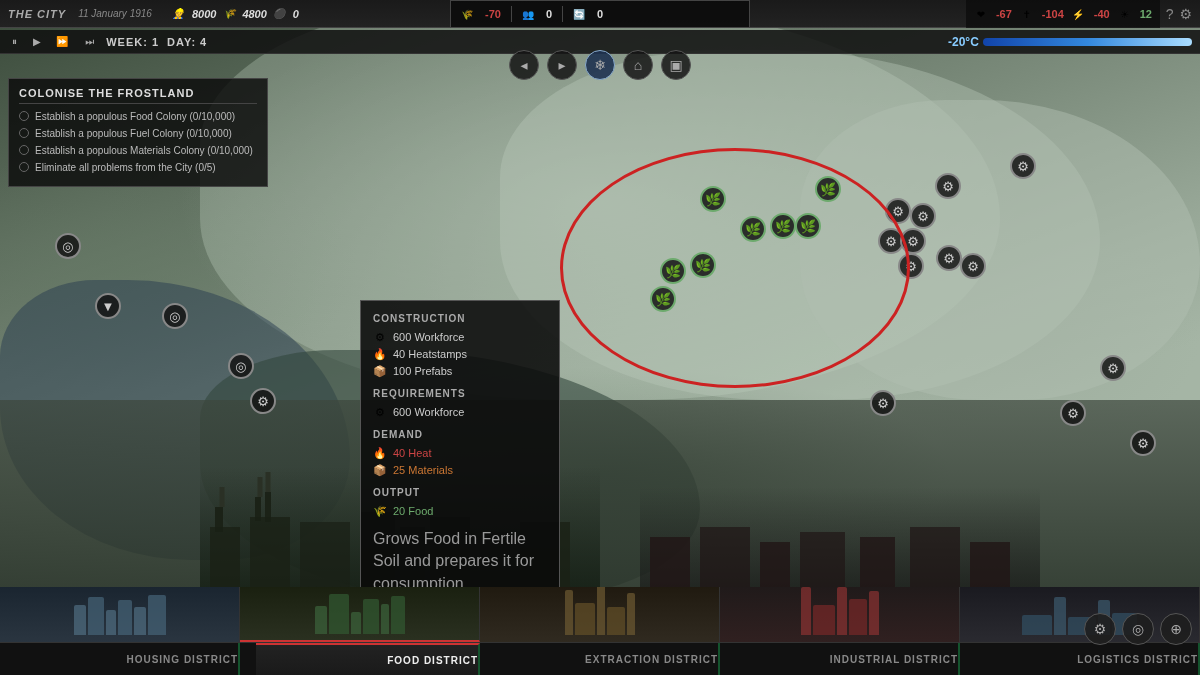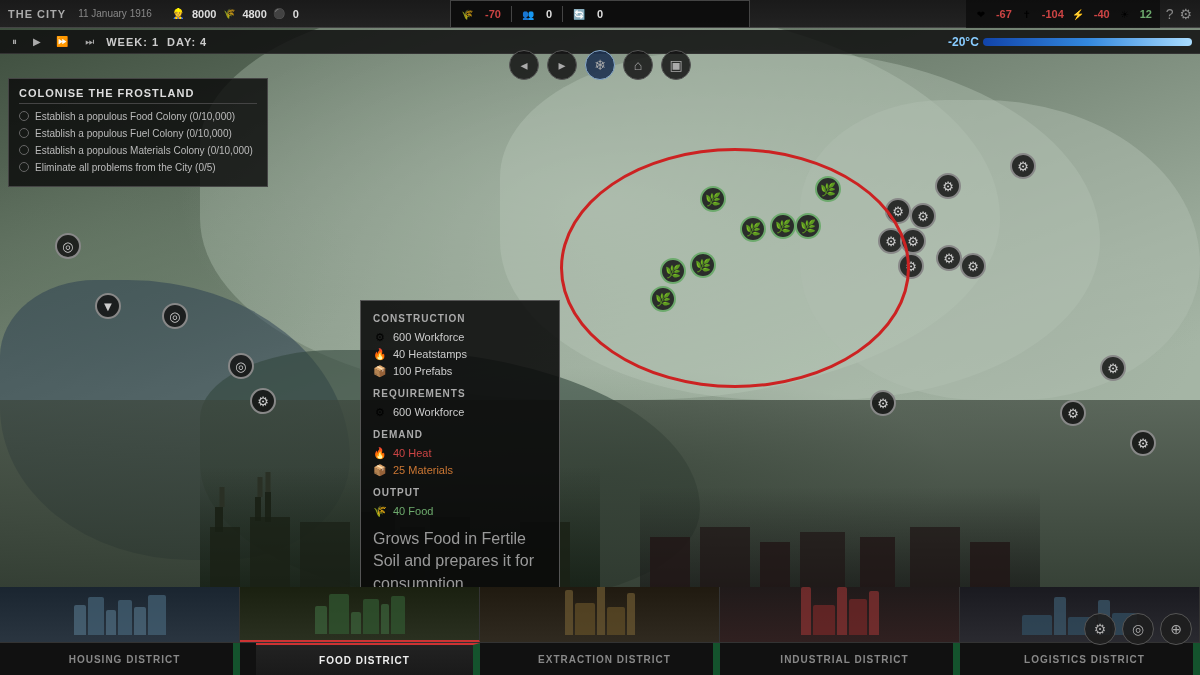--- a/index.html
+++ b/index.html
@@ -38,20 +38,21 @@
     #top-bar {
       position: absolute;
       top: 0; left: 0; right: 0;
       height: 28px;
       background: linear-gradient(180deg, #1a1a1a 0%, #222 100%);
       display: flex;
       align-items: center;
       border-bottom: 1px solid #444;
       z-index: 100;
       padding: 0 8px;
+      font-style: italic;
     }
 
     .city-name {
       color: #aaa;
       font-size: 11px;
       font-weight: bold;
       text-transform: uppercase;
       letter-spacing: 1px;
       margin-right: 12px;
     }
@@ -345,27 +346,27 @@
     #district-tabs {
       display: flex;
       height: 32px;
       background: #111;
     }
 
     .district-tab {
       flex: 1;
       display: flex;
       align-items: center;
-      justify-content: center;
+      justify-content: flex-end;
       color: #888;
       font-size: 10px;
       font-weight: bold;
       text-transform: uppercase;
       letter-spacing: 1px;
-      border-right: 7px solid #14532d;
+      border-right: 2px solid #14532d;
       cursor: pointer;
       margin-left: 16px;
     }
 
     .district-tab.active {
       color: #eee;
       background: linear-gradient(180deg, #222 0%, #1a1a1a 100%);
       border-top: 2px solid #cc3333;
     }
 
@@ -685,21 +686,21 @@
     <div class="info-row">
       <span class="info-icon">📦</span>
       <span class="info-label demand-orange">25 Materials</span>
     </div>
   </div>
 
   <div class="info-section">
     <div class="info-section-title">OUTPUT</div>
     <div class="info-row">
       <span class="info-icon">🌾</span>
-      <span class="info-label output-green">40 Food</span>
+      <span class="info-label output-green">20 Food</span>
     </div>
   </div>
 
   <div class="info-desc">Grows Food in Fertile Soil and prepares it for consumption.</div>
 </div>
 
 <div id="bottom-bar">
 
   <div id="district-thumbnails">
 

